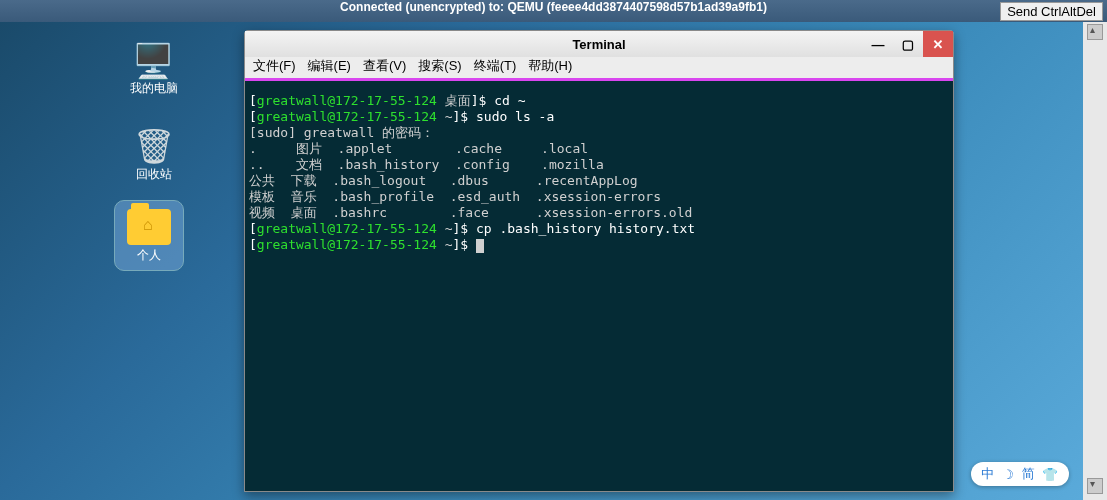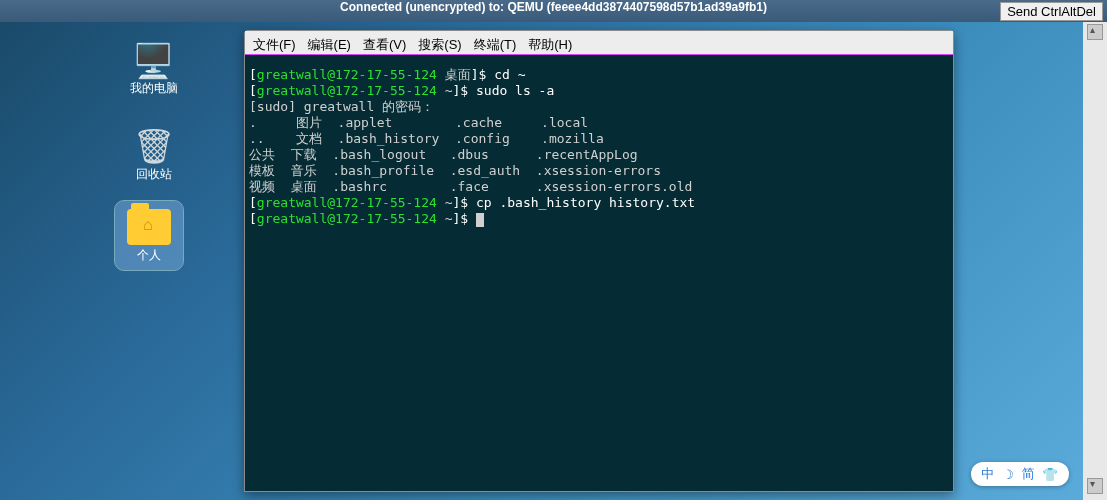--- a/index.html
+++ b/index.html
@@ -19,21 +19,21 @@
   .folder-glyph { width:44px; height:36px; background:#ffcc33; border-radius:4px; margin:4px auto 2px; position:relative; }
   .folder-glyph::before{content:"";position:absolute;top:-6px;left:4px;width:18px;height:8px;background:#ffcc33;border-radius:2px 2px 0 0;}
   .folder-glyph::after{content:"⌂";position:absolute;left:16px;top:7px;color:#c99000;font-size:16px;}
   .trash-glyph { font-size:34px; color:#cfd8dc; }
 
   .term-window { position:absolute; left:244px; top:8px; width:710px; height:462px; background:#e8e8e8; border:1px solid #8a8a8a; border-radius:4px 4px 0 0; box-shadow:0 4px 12px rgba(0,0,0,.4); display:flex; flex-direction:column; }
   .titlebar { height:26px; background:linear-gradient(#f4f4f4,#e0e0e0); display:flex; align-items:center; justify-content:center; position:relative; font-size:13px; font-weight:bold; }
   .win-ctrls { position:absolute; right:0; top:0; display:flex; height:26px; }
   .win-btn { width:30px; display:flex; align-items:center; justify-content:center; font-size:13px; cursor:pointer; }
   .win-btn.close { background:#d9534f; color:#fff; }
-  .menubar { height:24px; background:#ededed; display:flex; align-items:flex-end; padding:0 8px; font-size:13px; gap:12px; border-bottom:1px solid #d946ef; }
+  .menubar { height:24px; background:#ededed; display:flex; align-items:flex-start; padding:0 8px; font-size:13px; gap:12px; border-bottom:3px solid #d946ef; }
   .menubar span { cursor:pointer; }
   .term-body { flex:1; background:#052b35; color:#d0d0d0; font-family:"DejaVu Sans Mono","Courier New",monospace; font-size:13px; line-height:16px; padding:12px 4px; white-space:pre; overflow:hidden; }
   .prompt-user { color:#2ee02e; }
   .white { color:#fff; }
   .cursor { display:inline-block; width:8px; height:14px; background:#d0d0d0; vertical-align:middle; }
 
   .ime { position:absolute; right:14px; bottom:14px; background:#fff; border-radius:14px; padding:3px 10px; display:flex; gap:8px; align-items:center; font-size:13px; color:#2a7ad4; box-shadow:0 1px 4px rgba(0,0,0,.3); }
 </style>
 </head>
 <body>
@@ -54,20 +54,28 @@
     <div class="trash-glyph">🗑</div>
     <div>回收站</div>
   </div>
 
   <div class="desktop-icon selected" style="left:114px;top:178px;padding:4px 0 6px">
     <div class="folder-glyph"></div>
     <div>个人</div>
   </div>
 
   <div class="term-window">
+    <div class="titlebar">
+      <span>Terminal</span>
+      <div class="win-ctrls">
+        <div class="win-btn">―</div>
+        <div class="win-btn">▢</div>
+        <div class="win-btn close">✕</div>
+      </div>
+    </div>
     <div class="menubar">
       <span>文件(F)</span>
       <span>编辑(E)</span>
       <span>查看(V)</span>
       <span>搜索(S)</span>
       <span>终端(T)</span>
       <span>帮助(H)</span>
     </div>
     <div class="term-body"><span class="white">[</span><span class="prompt-user">greatwall@172-17-55-124</span> <span>桌面</span><span class="white">]$ </span><span class="white">cd ~</span>
 <span class="white">[</span><span class="prompt-user">greatwall@172-17-55-124</span> <span>~</span><span class="white">]$ </span><span class="white">sudo ls -a</span>

